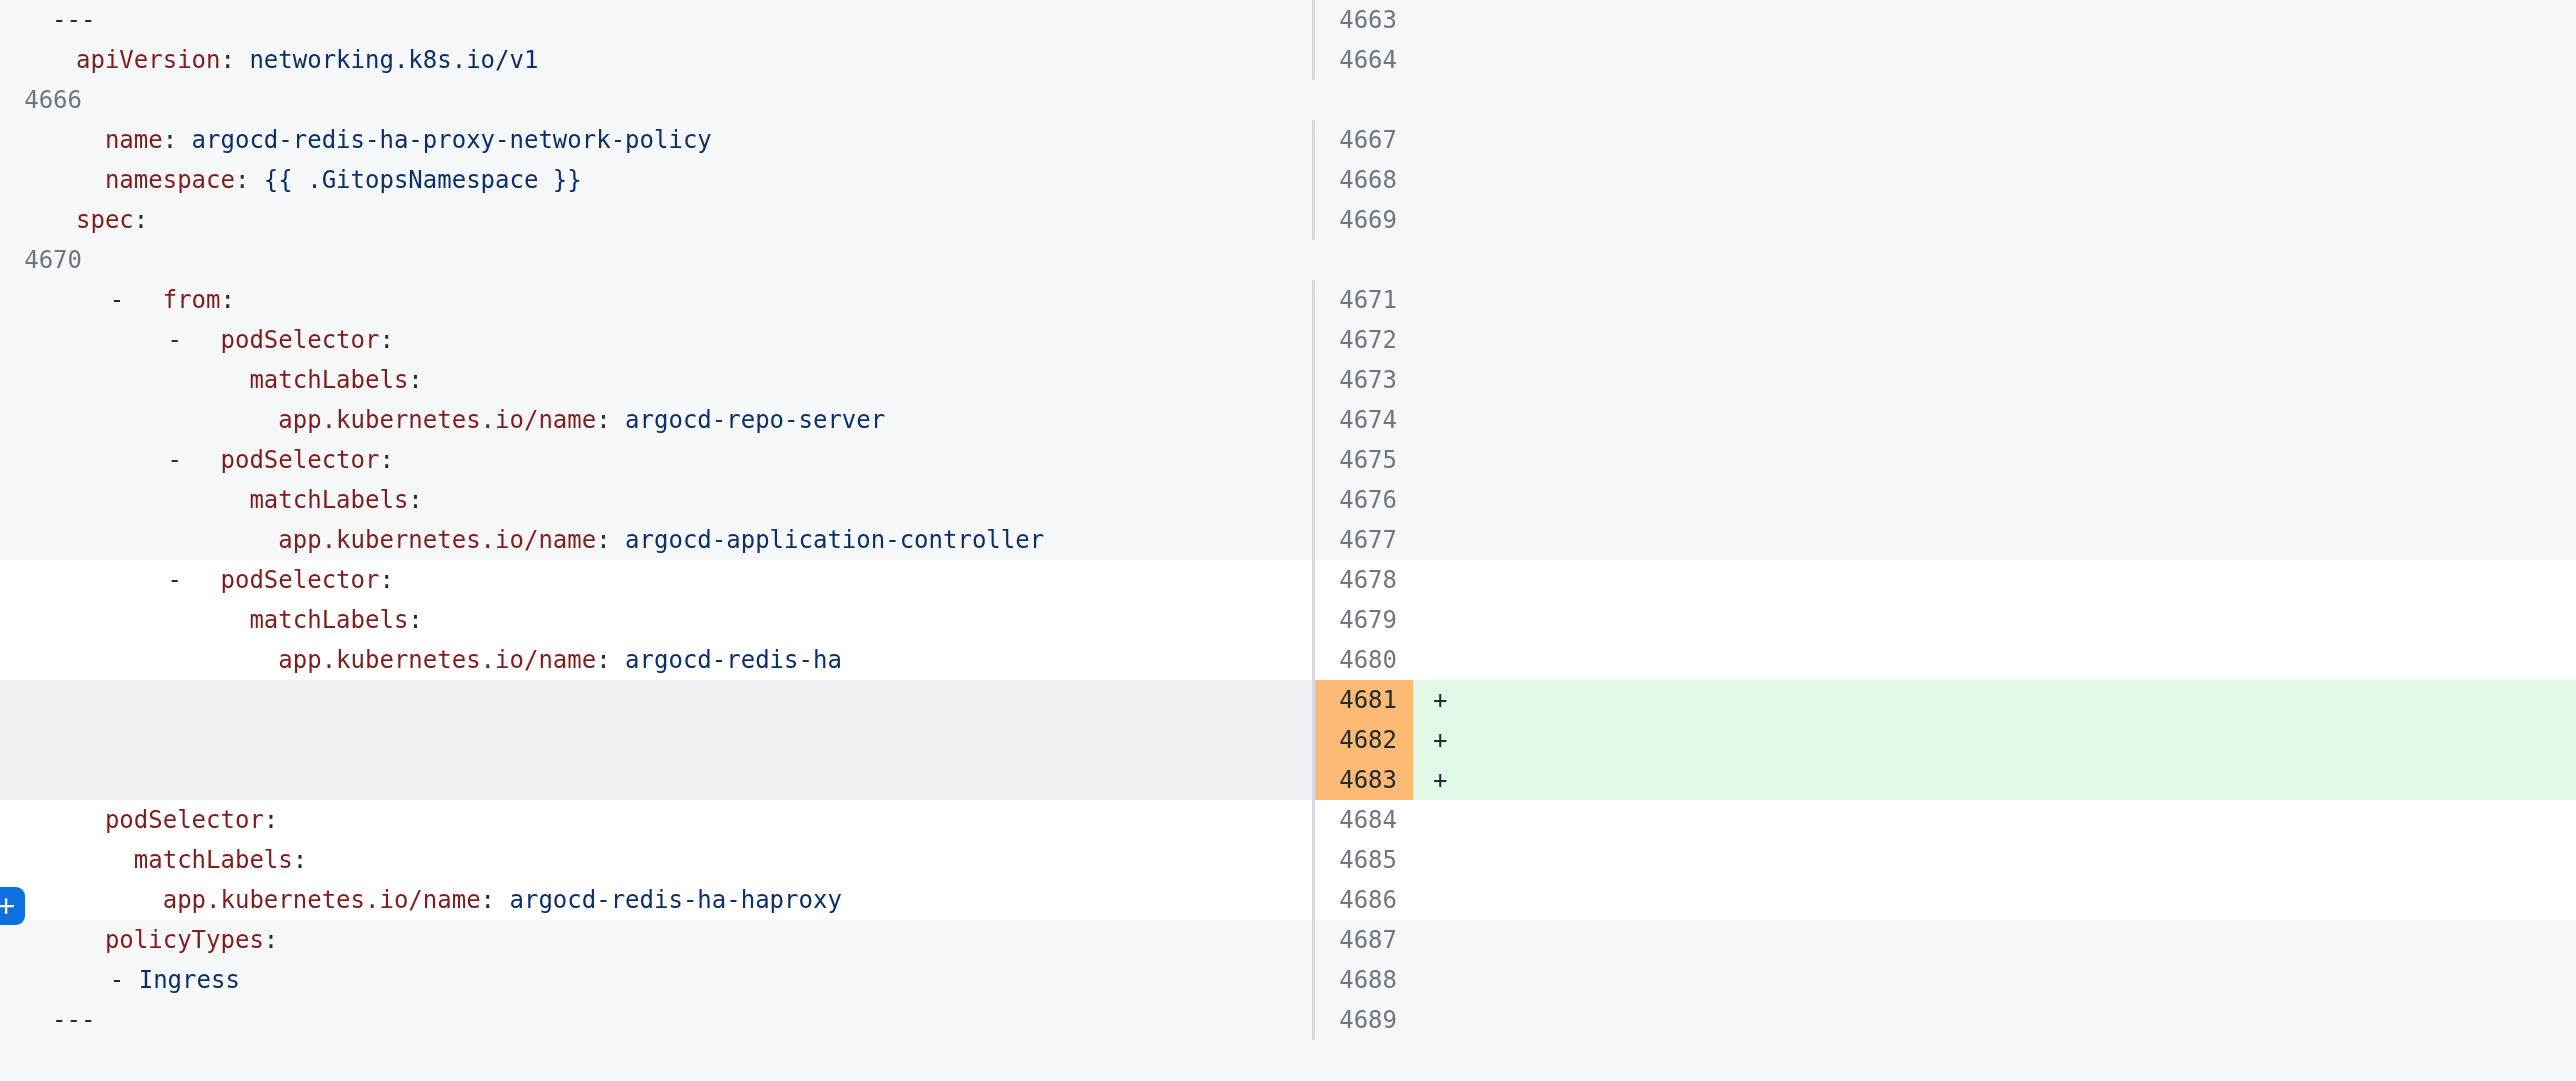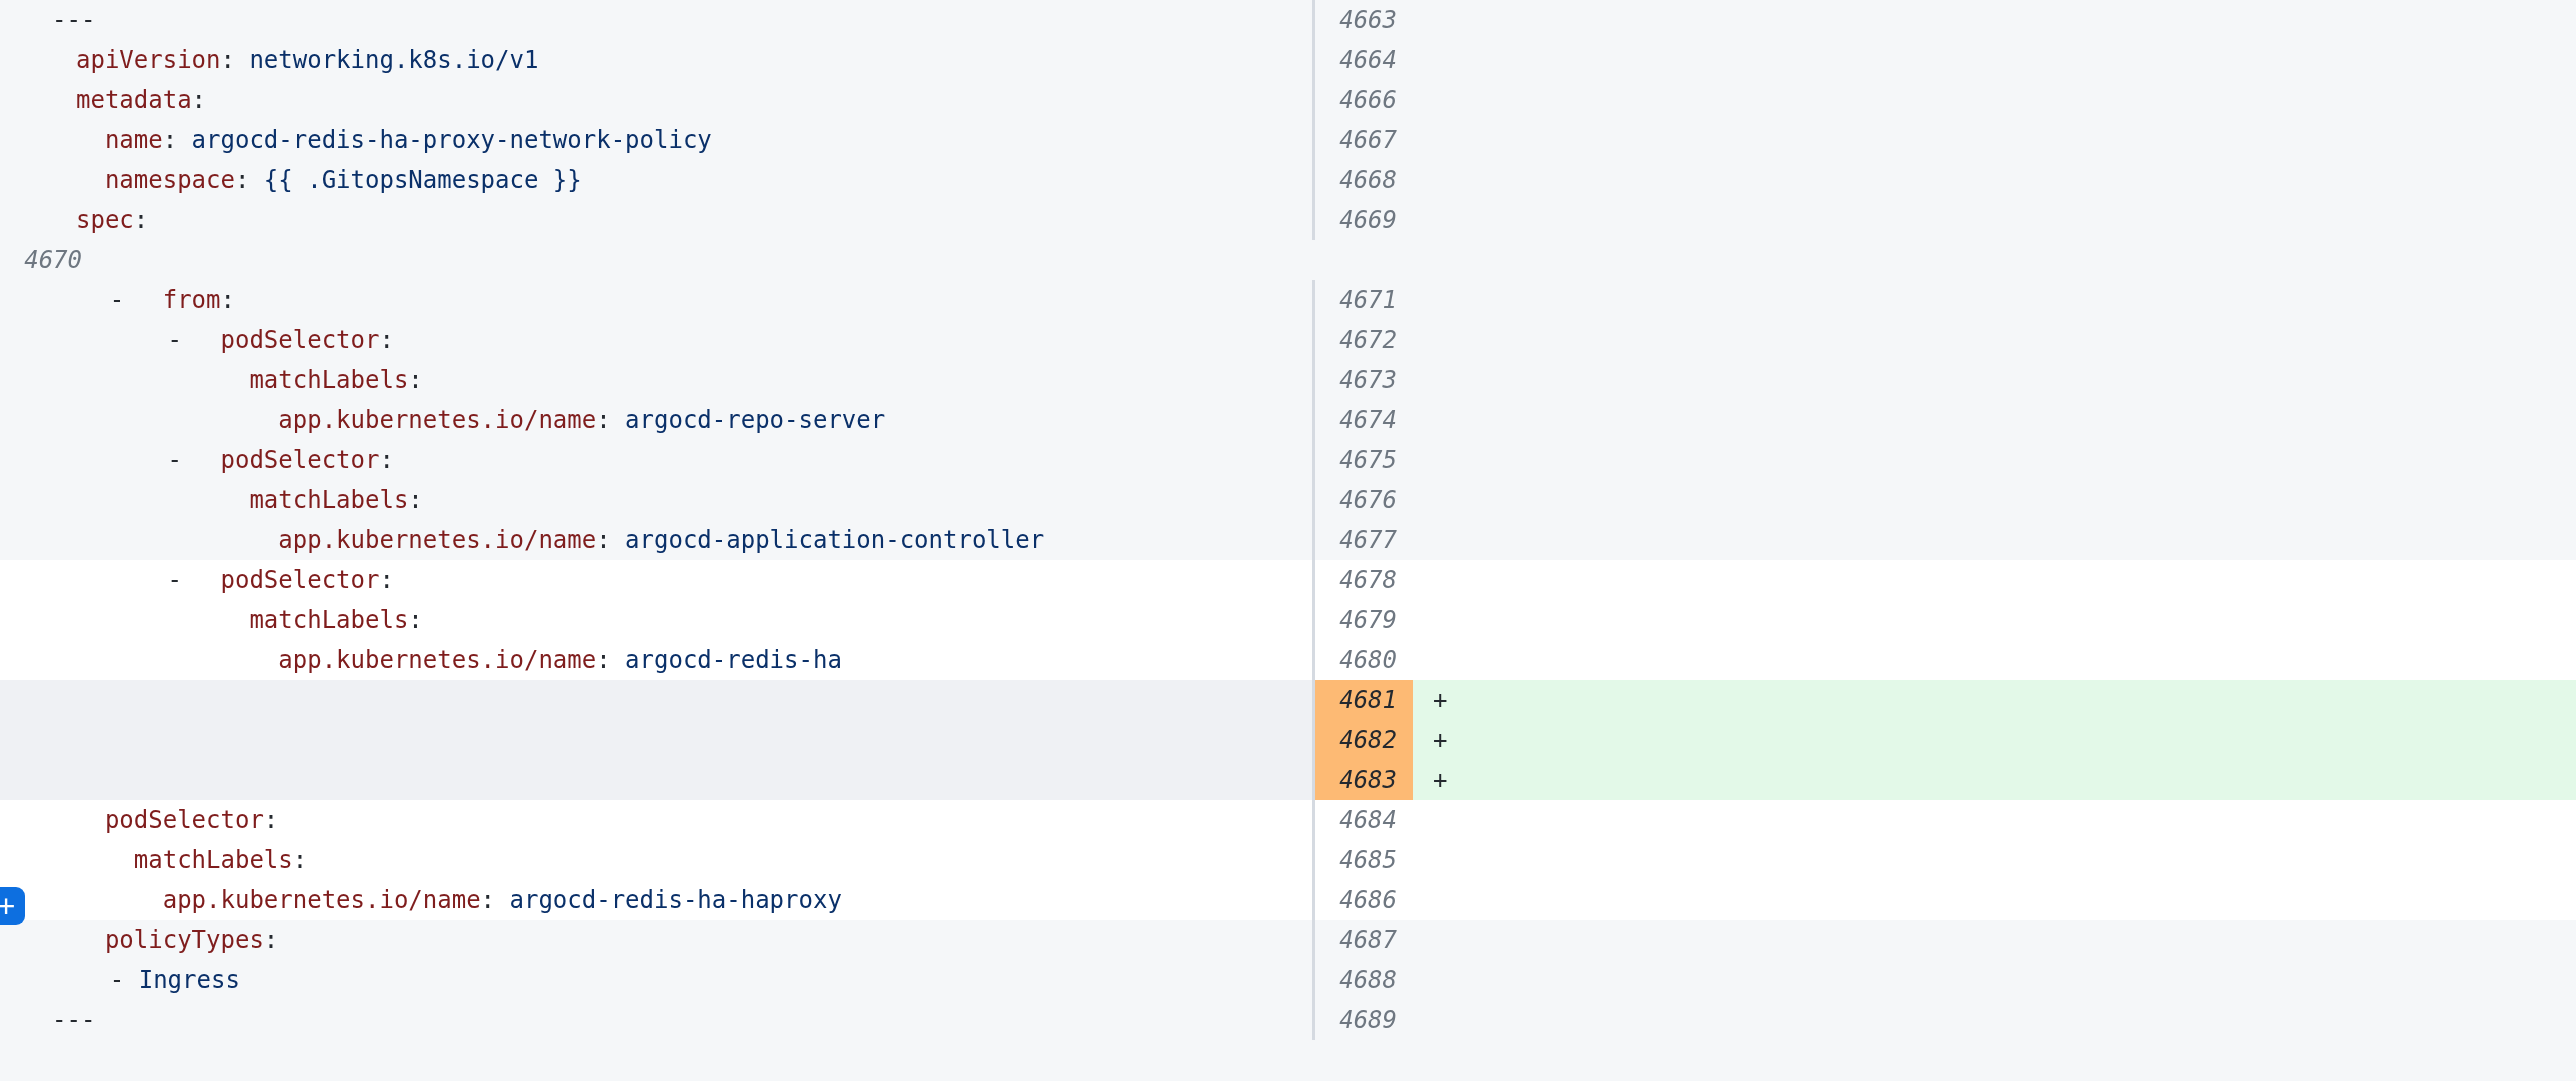--- a/index.html
+++ b/index.html
@@ -12,21 +12,21 @@
     font-size:24px;line-height:40px;
   }
   .diff-row{display:flex;height:40px;width:2576px;}
   .cell{white-space:pre;overflow:hidden;height:40px;}
   .cell-old{
     width:1315px;box-sizing:border-box;border-right:3px solid #d5dae1;
     padding-left:52px;flex:none;
   }
   .cell-num{
     width:98px;box-sizing:border-box;flex:none;text-align:right;
-    padding-right:16px;color:#6e7781;font-style:italic;
+    padding-right:16px;color:#6e7781;
   }
   .cell-new{flex:1 1 auto;position:relative;padding-left:53px;box-sizing:border-box;}
   .marker{position:absolute;left:20px;top:0;color:#24292f;}
   
   .row-ctx  .cell-old,.row-ctx  .cell-num,.row-ctx  .cell-new{background:#f5f7f9;}
   .row-norm .cell-old,.row-norm .cell-num,.row-norm .cell-new{background:#ffffff;}
   .row-add  .cell-old{background:#eff1f4;}
   .row-add  .cell-num{background:#fdba74;color:#24292f;}
   .row-add  .cell-new{background:#e3f9e8;}
   
@@ -62,21 +62,20 @@
     <div class="cell cell-old"><span class="key">apiVersion</span><span class="pln">: </span><span class="val">networking.k8s.io/v1</span></div>
     <div class="cell cell-num">4664</div>
     <div class="cell cell-new">
       <span class="marker"></span>
       
     </div>
   </div>
 
 
   <div class="diff-row row-ctx">
-    <div class="cell cell-old"><span class="key">metadata</span><span class="pln">:</span></div>
     <div class="cell cell-num">4666</div>
     <div class="cell cell-new">
       <span class="marker"></span>
       
     </div>
   </div>
 
   <div class="diff-row row-ctx">
     <div class="cell cell-old"><span class="pln">  </span><span class="key">name</span><span class="pln">: </span><span class="val">argocd-redis-ha-proxy-network-policy</span></div>
     <div class="cell cell-num">4667</div>

